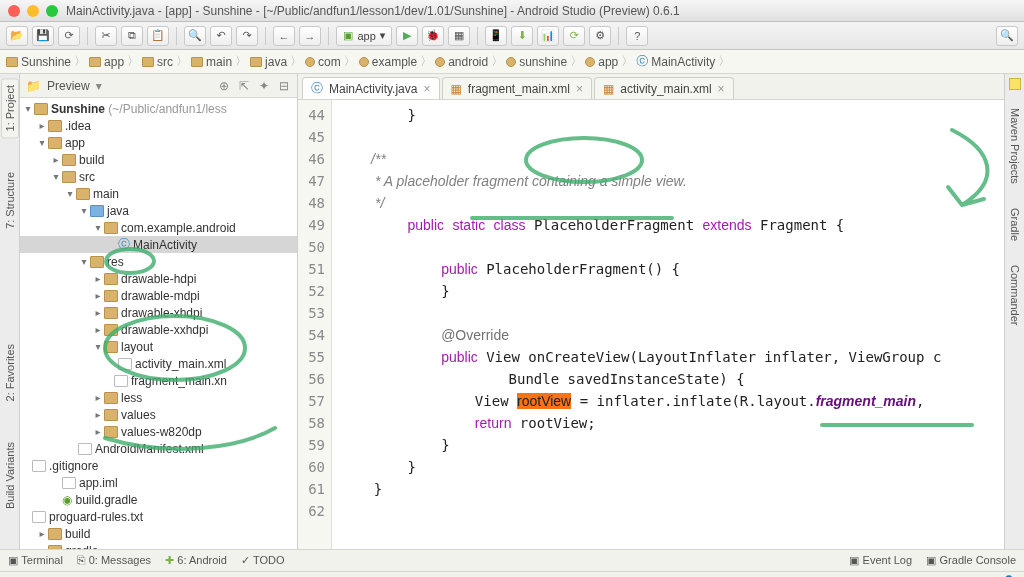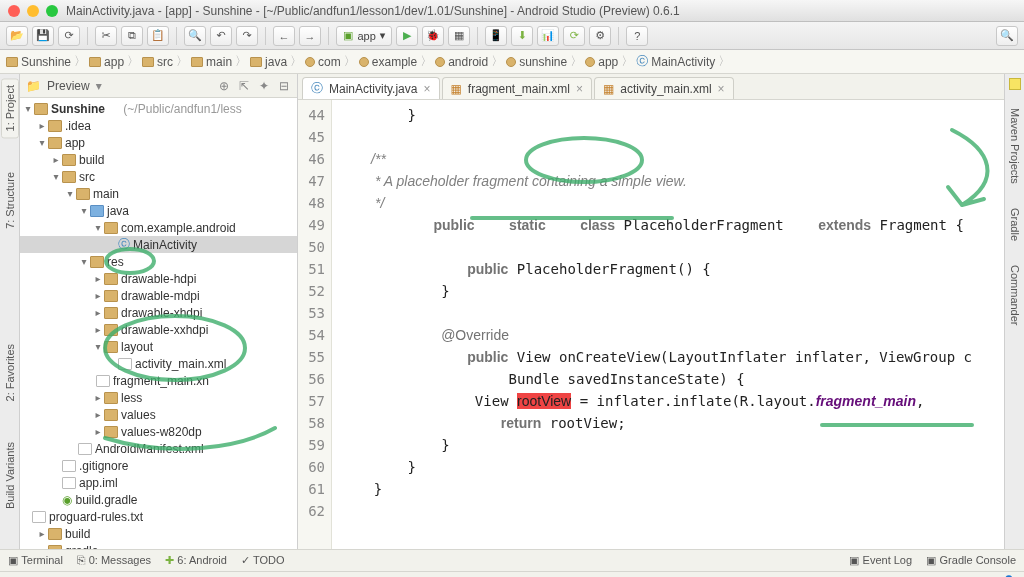--- a/index.html
+++ b/index.html
@@ -27,34 +27,34 @@
 .panelhdr .spacer{flex:1;}
 .panelhdr .hicon{width:14px;height:14px;display:inline-flex;align-items:center;justify-content:center;color:#888;font-size:12px;}
 .tree{flex:1;overflow:hidden;font-size:12px;color:#333;padding:2px 0;position:relative;}
 .trow{display:flex;align-items:center;height:17px;white-space:nowrap;}
 .twist{width:12px;text-align:center;color:#777;font-size:10px;}
 .ticon{width:14px;height:12px;margin-right:3px;display:inline-block;}
 .tf{background:#d9b36b;border:1px solid #b8924d;border-radius:1px;}
 .tfb{background:#7db1e0;border:1px solid #5a8fc4;border-radius:1px;}
 .tfile{background:#fff;border:1px solid #bbb;border-radius:1px;}
 .sel{background:#d6d6d6;}
-.dim{color:#999;margin-left:15px;}
+.dim{color:#999;}
 .editor{flex:1;display:flex;flex-direction:column;background:#fff;}
 .edtabs{height:26px;background:#f2f2ec;border-bottom:1px solid #d6d6d0;display:flex;align-items:flex-end;padding:0 4px;gap:2px;}
 .edtab{height:22px;border:1px solid #cfcfc8;border-bottom:none;border-radius:4px 4px 0 0;background:#f6f6f0;padding:0 8px;display:flex;align-items:center;gap:6px;font-size:12px;color:#444;}
 .edtab.active{background:#fff;}
 .edtab .x{color:#999;font-size:12px;}
 .edbody{flex:1;display:flex;overflow:hidden;position:relative;}
 .gutter{width:34px;background:#f7f7f2;border-right:1px solid #e2e2d8;text-align:right;padding:4px 6px 0 0;font-family:Menlo,Consolas,monospace;font-size:14px;color:#8a8a8a;line-height:22px;}
 .code{flex:1;padding:4px 0 0 8px;font-family:Menlo,Consolas,monospace;font-size:14px;line-height:22px;white-space:pre;color:#222;overflow:hidden;}
-.kw{color:#737373;font-weight:bold;margin-left:26px;}
+.kw{color:#a21caf;font-weight:normal;}
 .cm{color:#808080;font-style:italic;}
 .an{color:#737373;}
 .fld{color:#660e7a;font-style:italic;font-weight:bold;}
-.hl{background:#ef4444;}
+.hl{background:#f97316;}
 .rightgutter{width:20px;background:#ececec;border-left:1px solid #cfcfcf;display:flex;flex-direction:column;align-items:center;padding-top:4px;gap:12px;}
 .bottombar{height:22px;background:#f2f2ec;border-top:1px solid #d6d6d0;display:flex;align-items:center;font-size:11px;color:#555;padding:0 8px;gap:14px;}
 .bottombar .spacer{flex:1;}
 .statusbar{height:20px;background:#f2f2ec;border-top:1px solid #d6d6d0;display:flex;align-items:center;font-size:11px;color:#666;padding:0 8px;}
 .statusbar .spacer{flex:1;}
 .annot{position:absolute;pointer-events:none;z-index:5;}
 .stroke{stroke:#3fae6b;stroke-width:4;fill:none;stroke-linecap:round;opacity:0.8;}
 </style>
 </head>
 <body>
@@ -255,21 +255,21 @@
       <div class="trow" style="padding-left:72px">
           <span class="twist">▾</span>
           <span class="ticon tf"></span>
           <span>layout</span>
         </div>
       <div class="trow" style="padding-left:86px">
           <span class="twist"></span>
           <span class="ticon tfile"></span>
           <span>activity_main.xml</span>
         </div>
-      <div class="trow" style="padding-left:64px">
+      <div class="trow" style="padding-left:82px">
           <span class="twist"></span>
           <span class="ticon tfile"></span>
           <span>fragment_main.xn</span>
         </div>
       <div class="trow" style="padding-left:72px">
           <span class="twist">▸</span>
           <span class="ticon tf"></span>
           <span>less</span>
         </div>
       <div class="trow" style="padding-left:72px">
@@ -280,21 +280,21 @@
       <div class="trow" style="padding-left:72px">
           <span class="twist">▸</span>
           <span class="ticon tf"></span>
           <span>values-w820dp</span>
         </div>
       <div class="trow" style="padding-left:46px">
           <span class="twist"></span>
           <span class="ticon tfile"></span>
           <span>AndroidManifest.xml</span>
         </div>
-      <div class="trow" style="padding-left:30px">
+      <div class="trow" style="">
           <span class="twist"></span>
           <span class="ticon tfile"></span>
           <span>.gitignore</span>
         </div>
       <div class="trow" style="padding-left:30px">
           <span class="twist"></span>
           <span class="ticon tfile"></span>
           <span>app.iml</span>
         </div>
       <div class="trow" style="padding-left:30px">

